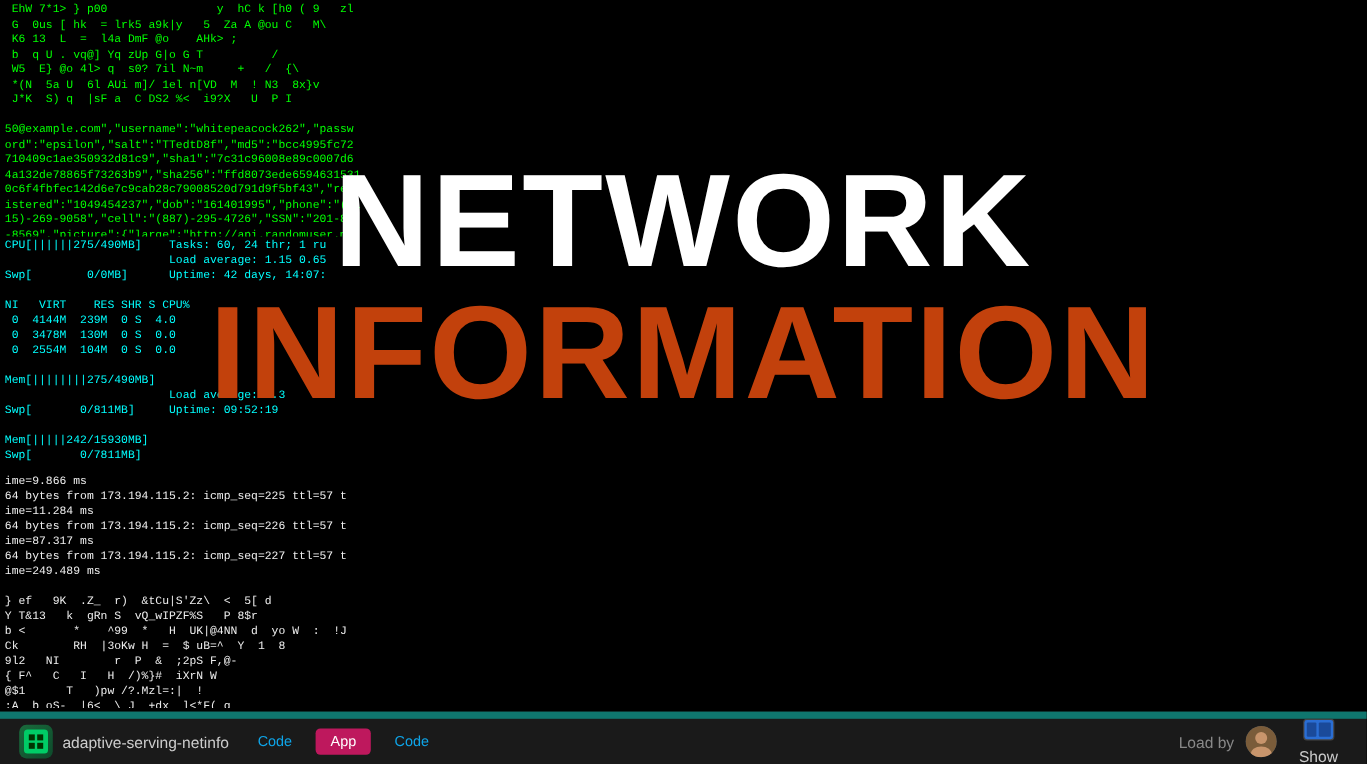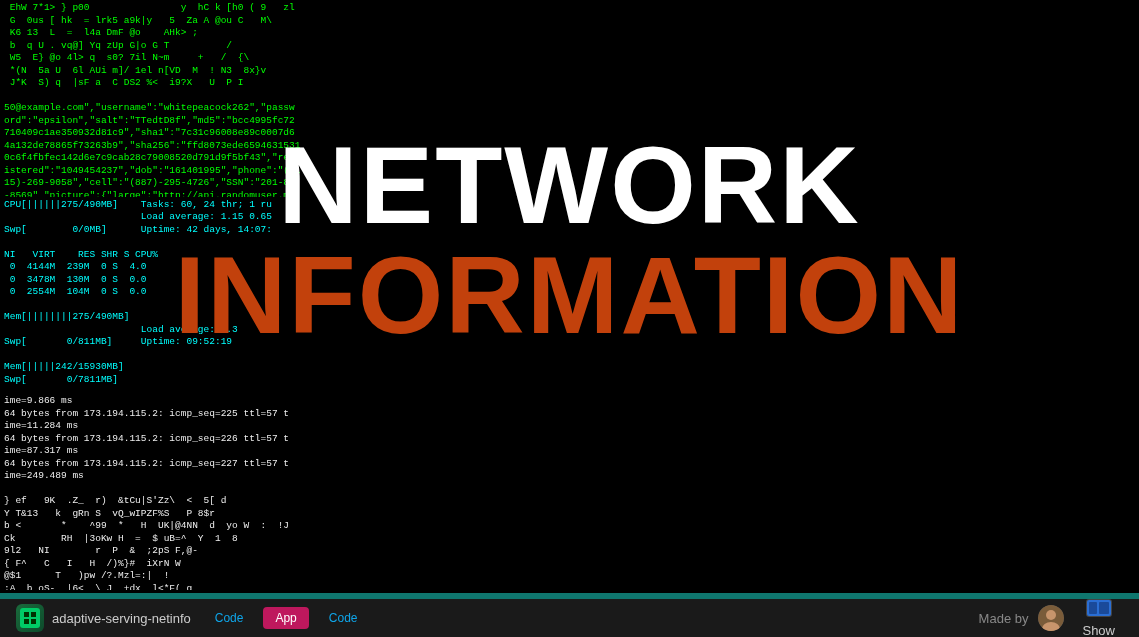--- a/index.html
+++ b/index.html
@@ -321,21 +321,21 @@
     </div>
 
     <span class="app-name">adaptive-serving-netinfo</span>
 
     <button class="tab-btn">Code</button>
     <button class="tab-btn active">App</button>
     <button class="tab-btn">Code</button>
   </div>
 
   <div class="bottom-right">
-    <span class="made-by-text">Made by</span>
+    <span class="made-by-text">Load by</span>
 
     <div class="avatar">
       <svg viewBox="0 0 26 26" width="26" height="26">
         <circle cx="13" cy="13" r="13" fill="#7a5c3a"></circle>
         <circle cx="13" cy="10" r="5" fill="#c8956c"></circle>
         <ellipse cx="13" cy="24" rx="9" ry="7" fill="#c8956c"></ellipse>
       </svg>
     </div>
 
     <button class="show-btn">

